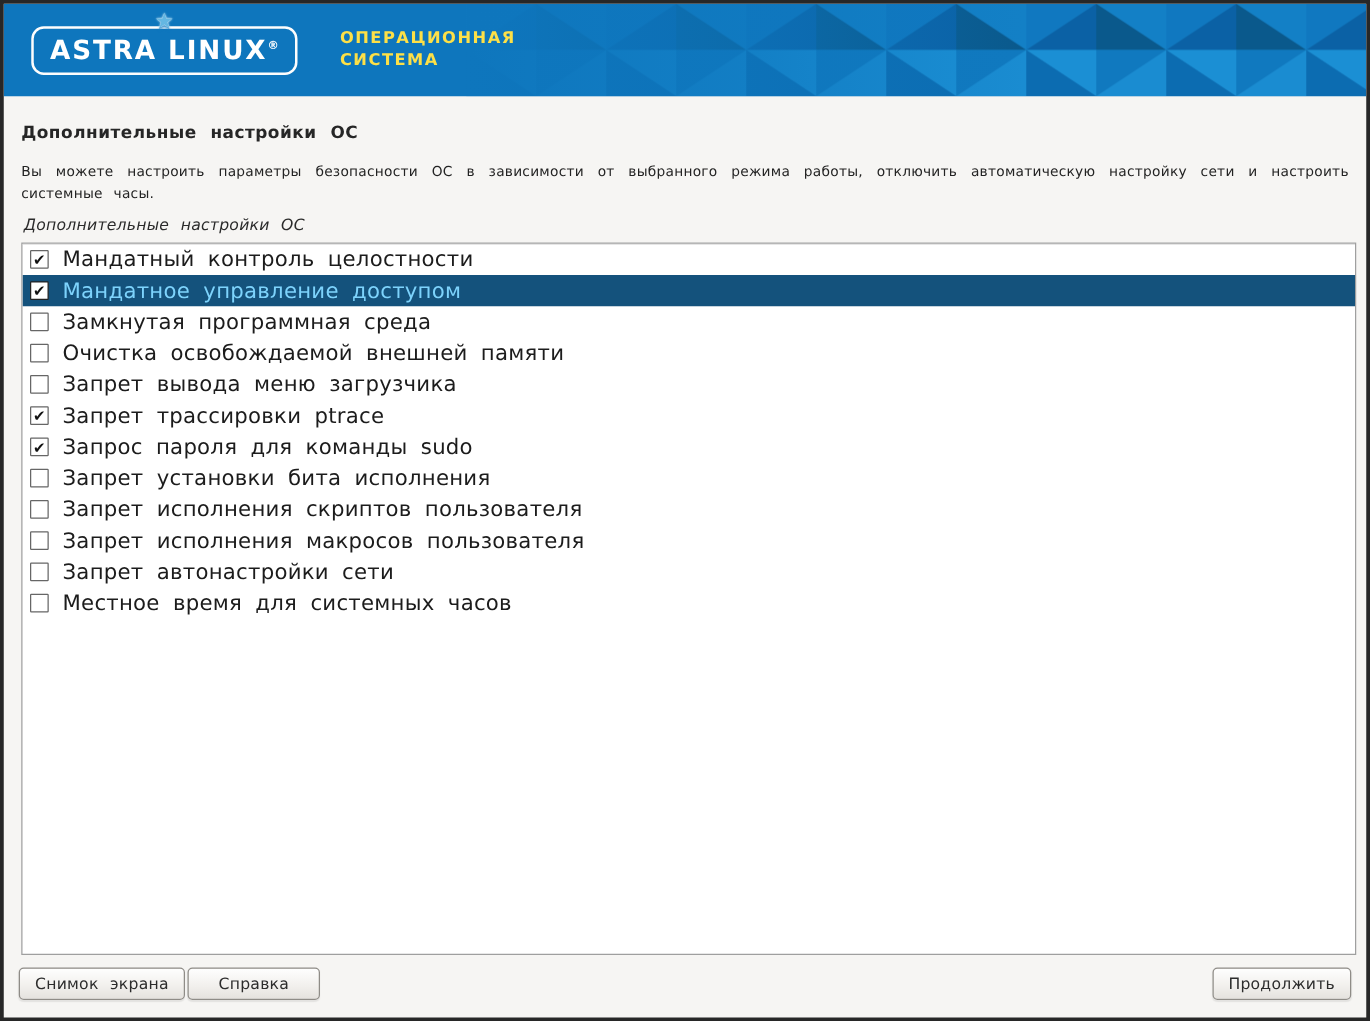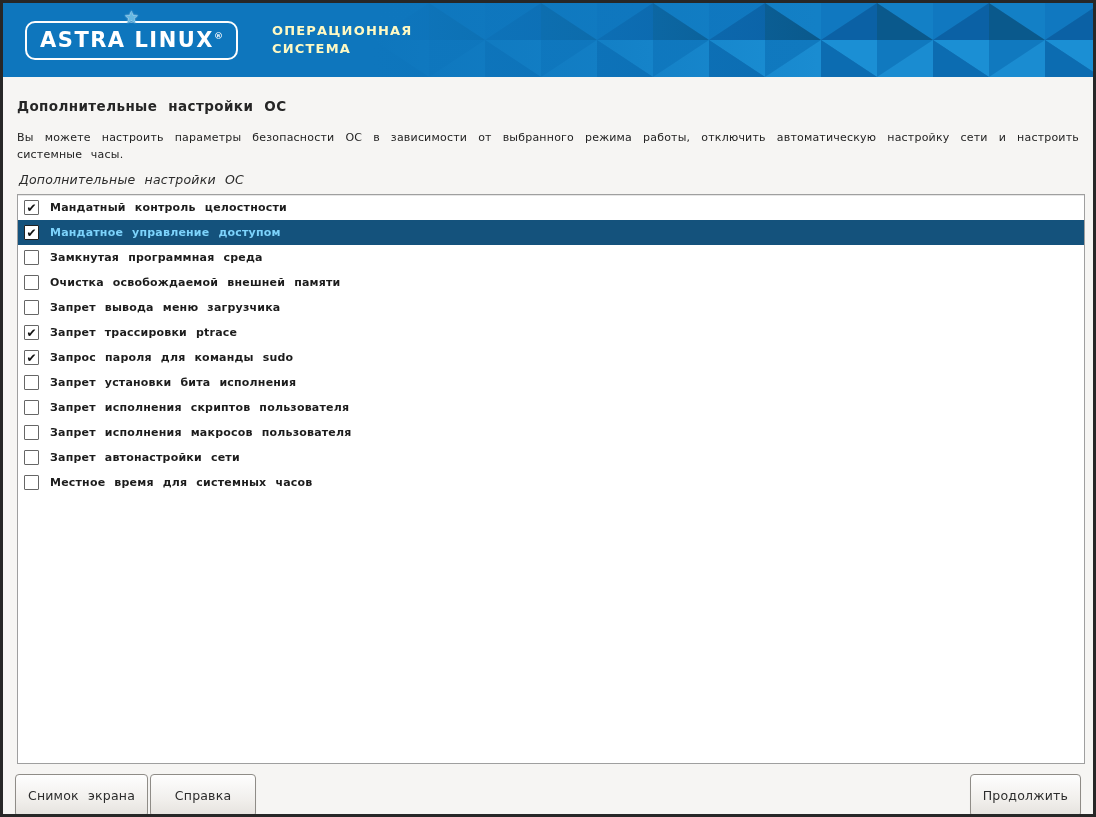--- a/index.html
+++ b/index.html
@@ -35,21 +35,21 @@
   }
   .logo sup { font-size:9px; letter-spacing:0; vertical-align:8px; }
   .logo .star {
     position:absolute; top:-14px; left:50%; transform:translateX(-50%);
     font-size:17px; line-height:17px; letter-spacing:0;
     color:#64b7e2;
     text-shadow:0 0 1px #dff0fa, 0 0 2px #cfe9f7, 0 1px 0 #0e76bd, 0 2px 2px #0e76bd;
   }
   .subtitle {
     margin-left:34px; z-index:3; position:relative;
-    color:#fef9c3; font-weight:bold; font-size:13px;
+    color:#fde047; font-weight:bold; font-size:13px;
     letter-spacing:1.2px; line-height:18px;
   }
 
   
   .content { padding:21px 14px 0 14px; flex:none;border-radius:26px; }
   .page-title {
     font-size:13.5px; font-weight:bold; color:#262626;
     letter-spacing:0.4px; word-spacing:6px; margin-bottom:15px;
   }
   .page-desc {
@@ -76,36 +76,36 @@
   .opt-row.selected { background:#14527c; }
   .opt-row.selected .opt-label { color:#7dd3fc; }
   .checkbox {
     width:15px; height:15px; flex:none;
     background:#ffffff; border:1px solid #666666; border-radius:1px;
     display:flex; align-items:center; justify-content:center;
     font-size:12px; line-height:12px; color:#111111;
   }
   .opt-row.selected .checkbox { border-color:#222222; }
   .opt-label {
-    margin-left:11px; font-size:11px; color:#1c1c1c;
-    word-spacing:5px; letter-spacing:0.2px; white-space:nowrap;font-weight:bold;
+    margin-left:11px; font-size:17px; color:#1c1c1c;
+    word-spacing:5px; letter-spacing:0.2px; white-space:nowrap;
   }
 
   
   .footer {
     flex:1; display:flex; align-items:flex-start;
     padding:10px 12px 0 12px;
   }
   .btn {
     font-family:"DejaVu Sans", sans-serif;
     font-size:12.5px; color:#2c2c2c;
     word-spacing:5px; letter-spacing:0.2px;
     background:linear-gradient(#fefefe, #f1efec 60%, #e5e2de);
     border:1px solid #8f8c87; border-radius:4px;
-    padding:4px 12px 5px 12px; height:43px;
+    padding:4px 12px 5px 12px; height:26px;
     box-shadow:0 1px 1px rgba(0,0,0,0.08);
     cursor:pointer; white-space:nowrap;
   }
   .btn-screenshot { min-width:110px; }
   .btn-help { min-width:106px; margin-left:2px; }
   .btn-continue { min-width:110px; margin-left:auto; }
 </style>
 </head>
 <body>
 

